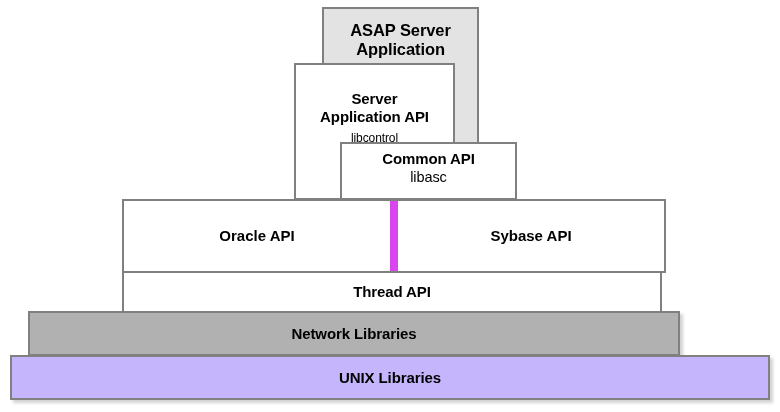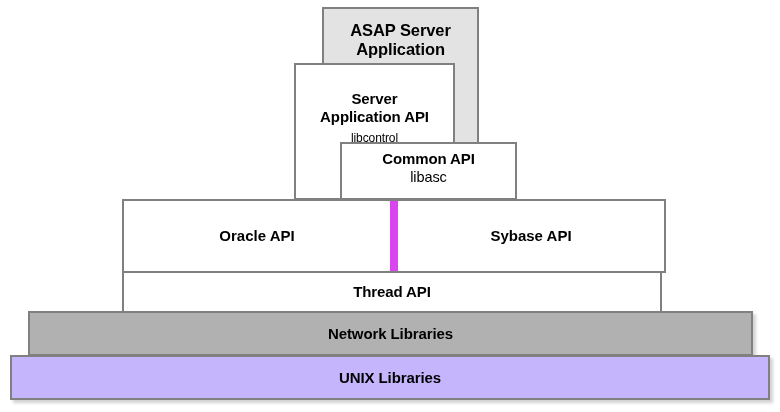--- a/index.html
+++ b/index.html
@@ -121,21 +121,21 @@
     width: 540px;
     height: 42px;
     z-index: 4;
   }
   .layer-thread .title { font-size: 15px; }
 
   
   .layer-network {
     left: 28px;
     top: 311px;
-    width: 725px;
+    width: 652px;
     height: 45px;
     background: #b1b1b1;
     z-index: 5;
     box-shadow: 3px 3px 3px rgba(0,0,0,0.18);
   }
   .layer-network .title { font-size: 15px; }
 
   
   .layer-unix {
     left: 10px;

